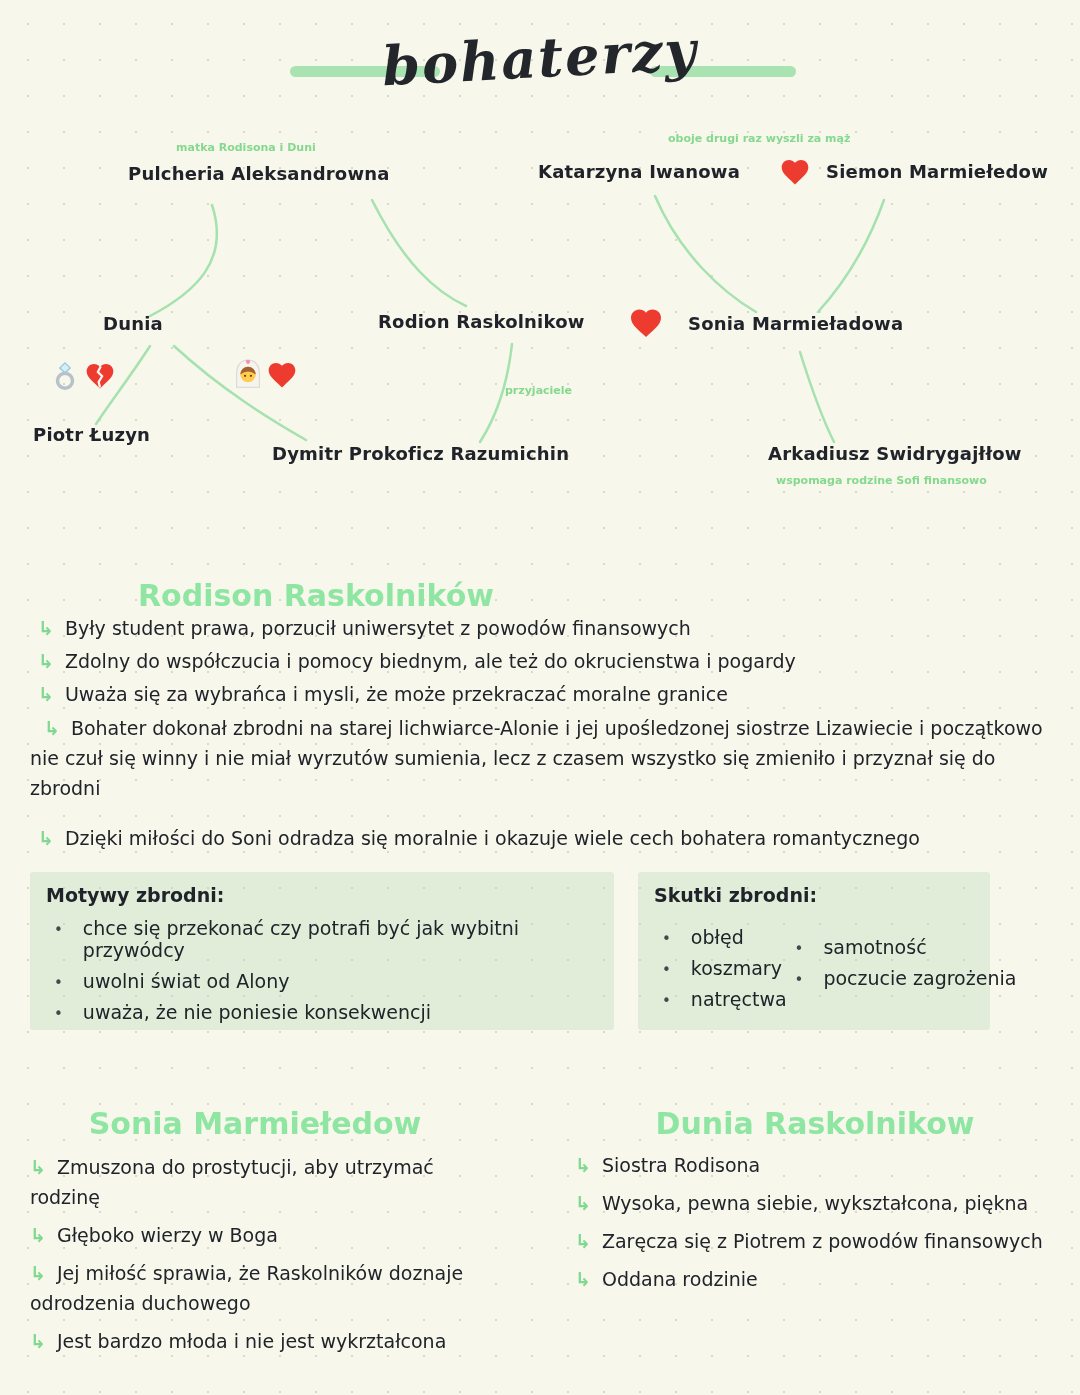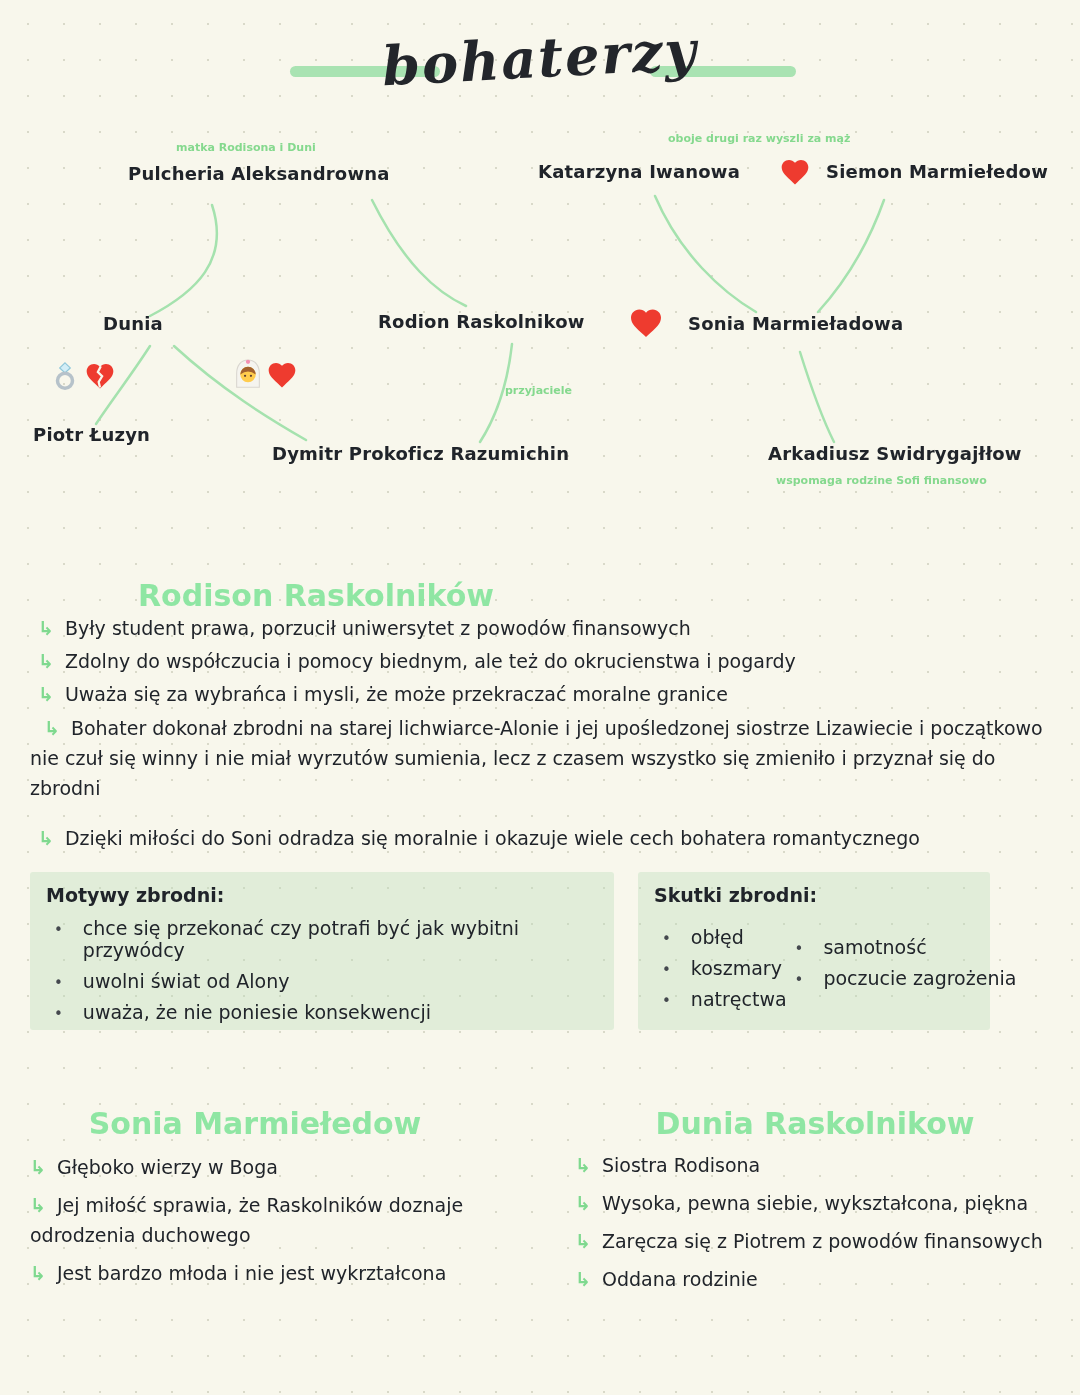--- a/index.html
+++ b/index.html
@@ -172,20 +172,21 @@
         <li style="white-space:nowrap;">
             <span class="dot">•</span>
             <span>poczucie zagrożenia</span>
           </li>
       </ul>
     </div>
   </div>
 
   <div class="abs heading" style="left:0;top:1106px;width:510px;text-align:center;">Sonia Marmiełedow</div>
   <div class="abs bullet bl" style="left:30px;top:1152px;width:445px;">
+    <p><span class="arrow">↳</span><span>Zmuszona do prostytucji, aby utrzymać rodzinę</span></p>
     <p><span class="arrow">↳</span><span>Głęboko wierzy w Boga</span></p>
     <p><span class="arrow">↳</span><span>Jej miłość sprawia, że Raskolników doznaje odrodzenia duchowego</span></p>
     <p><span class="arrow">↳</span><span>Jest bardzo młoda i nie jest wykrztałcona</span></p>
   </div>
 
   <div class="abs heading" style="left:570px;top:1106px;width:490px;text-align:center;">Dunia Raskolnikow</div>
   <div class="abs bullet bl" style="left:575px;top:1150px;width:480px;">
     <p><span class="arrow">↳</span><span>Siostra Rodisona</span></p>
     <p><span class="arrow">↳</span><span>Wysoka, pewna siebie, wykształcona, piękna</span></p>
     <p><span class="arrow">↳</span><span>Zaręcza się z Piotrem z powodów finansowych</span></p>

